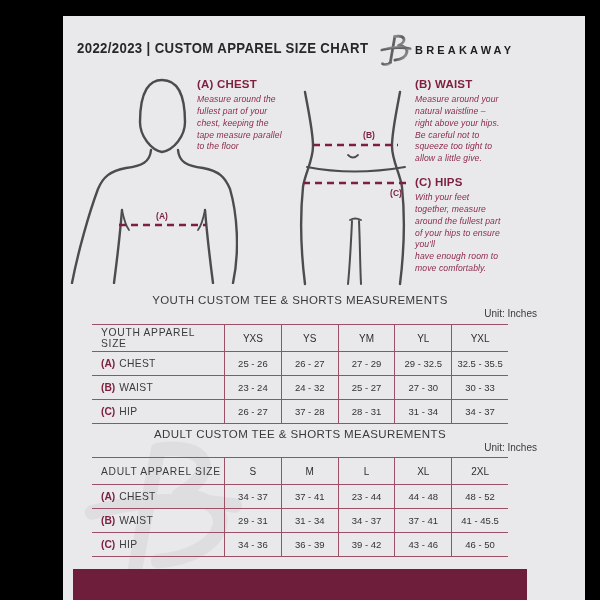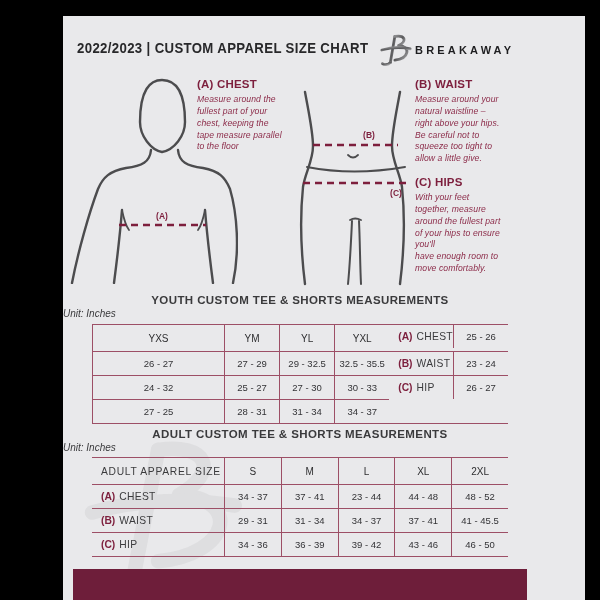--- a/index.html
+++ b/index.html
@@ -38,23 +38,23 @@
   .instr-b{left:352px;top:62px;width:118px;}
   .instr-c{left:352px;top:160px;width:118px;}
 
   
   .fig{position:absolute;z-index:1;}
   .fig-1{left:5px;top:56px;}
   .fig-2{left:230px;top:58px;}
 
   
   .tbl-title{position:absolute;left:0;width:474px;text-align:center;font-size:11.5px;
-             font-weight:bold;color:#3a3a3c;letter-spacing:.4px;z-index:2;}
-  .tbl-sub{position:absolute;left:0;width:474px;text-align:left;font-size:10px;
-           font-style:italic;font-weight:500;color:#3a3a3c;z-index:2;}
+             font-weight:normal;color:#3a3a3c;letter-spacing:.4px;z-index:2;}
+  .tbl-sub{position:absolute;left:0;width:474px;text-align:right;font-size:10px;
+           font-weight:500;color:#3a3a3c;z-index:2;}
 
   
   .size-table{position:absolute;left:29px;width:416px;display:grid;
               grid-template-columns:132px repeat(5,1fr);
               border-bottom:1px solid var(--line);z-index:2;}
   .cell{border-top:1px solid var(--line);display:flex;align-items:center;
         justify-content:center;height:23px;font-size:9.5px;color:var(--ink);}
   .cell.hdr{height:26px;font-weight:normal;font-size:10px;color:#2e2e30;}
   .cell.c0{justify-content:flex-start;padding-left:9px;}
   .cell.hdr.c0{font-weight:normal;font-size:10.3px;letter-spacing:.7px;color:#3b3b3d;}
@@ -161,21 +161,23 @@
 of your hips to ensure
 you'll
 have enough room to
 move comfortably.</div>
     </div>
 
     <div class="tbl-title" style="top:278px">YOUTH CUSTOM TEE &amp; SHORTS MEASUREMENTS</div>
     <div class="tbl-sub" style="top:292px">Unit: Inches</div>
 
     <div class="size-table" style="top:308px">
+      <div class="cell hdr c0">YOUTH APPAREL SIZE</div>
       <div class="cell hdr vsep">YXS</div>
+      <div class="cell hdr vsep">YS</div>
       <div class="cell hdr vsep">YM</div>
       <div class="cell hdr vsep">YL</div>
       <div class="cell hdr vsep">YXL</div>
 
       <div class="cell c0">
         <span class="row-prefix">(A)</span>
         <span class="row-label">CHEST</span>
       </div>
       <div class="cell vsep">25 - 26</div>
       <div class="cell vsep">26 - 27</div>
@@ -191,21 +193,21 @@
       <div class="cell vsep">24 - 32</div>
       <div class="cell vsep">25 - 27</div>
       <div class="cell vsep">27 - 30</div>
       <div class="cell vsep">30 - 33</div>
 
       <div class="cell c0">
         <span class="row-prefix">(C)</span>
         <span class="row-label">HIP</span>
       </div>
       <div class="cell vsep">26 - 27</div>
-      <div class="cell vsep">27 - 25</div>
+      <div class="cell vsep">37 - 28</div>
       <div class="cell vsep">28 - 31</div>
       <div class="cell vsep">31 - 34</div>
       <div class="cell vsep">34 - 37</div>
     </div>
 
     <div class="tbl-title" style="top:412px">ADULT CUSTOM TEE &amp; SHORTS MEASUREMENTS</div>
     <div class="tbl-sub" style="top:426px">Unit: Inches</div>
 
     <div class="size-table" style="top:441px">
       <div class="cell hdr c0">ADULT APPAREL SIZE</div>

